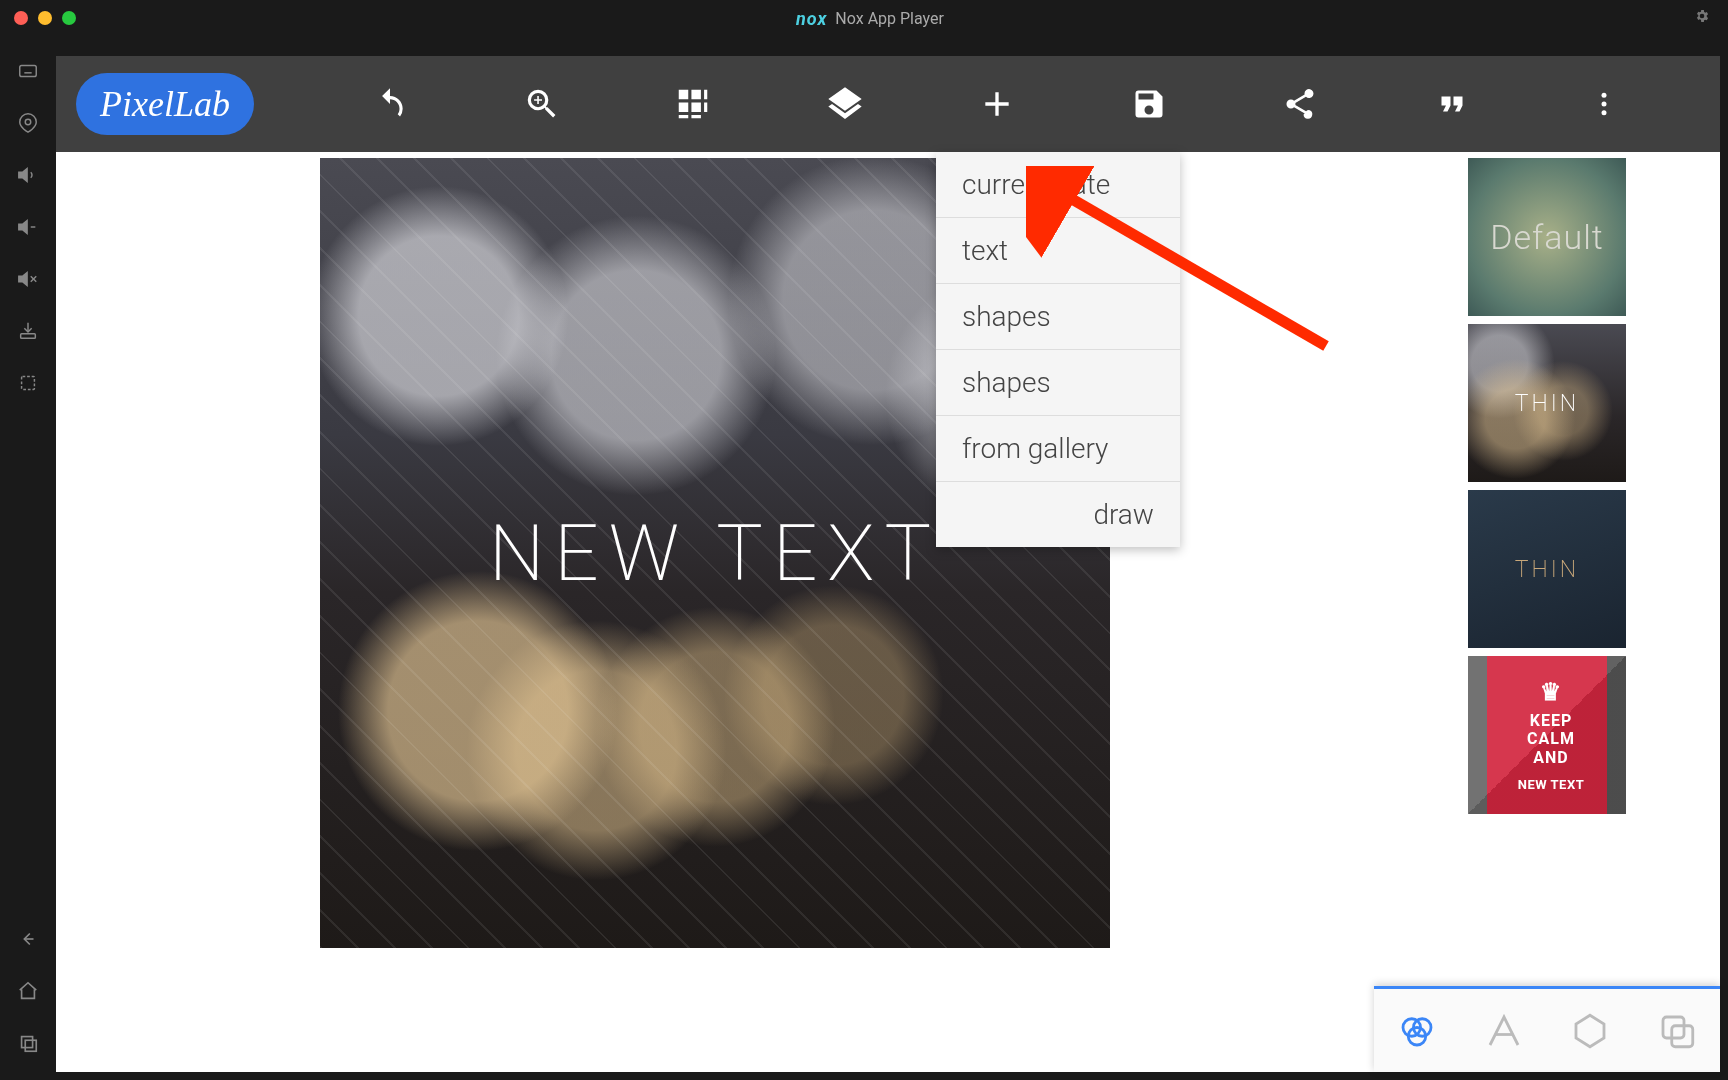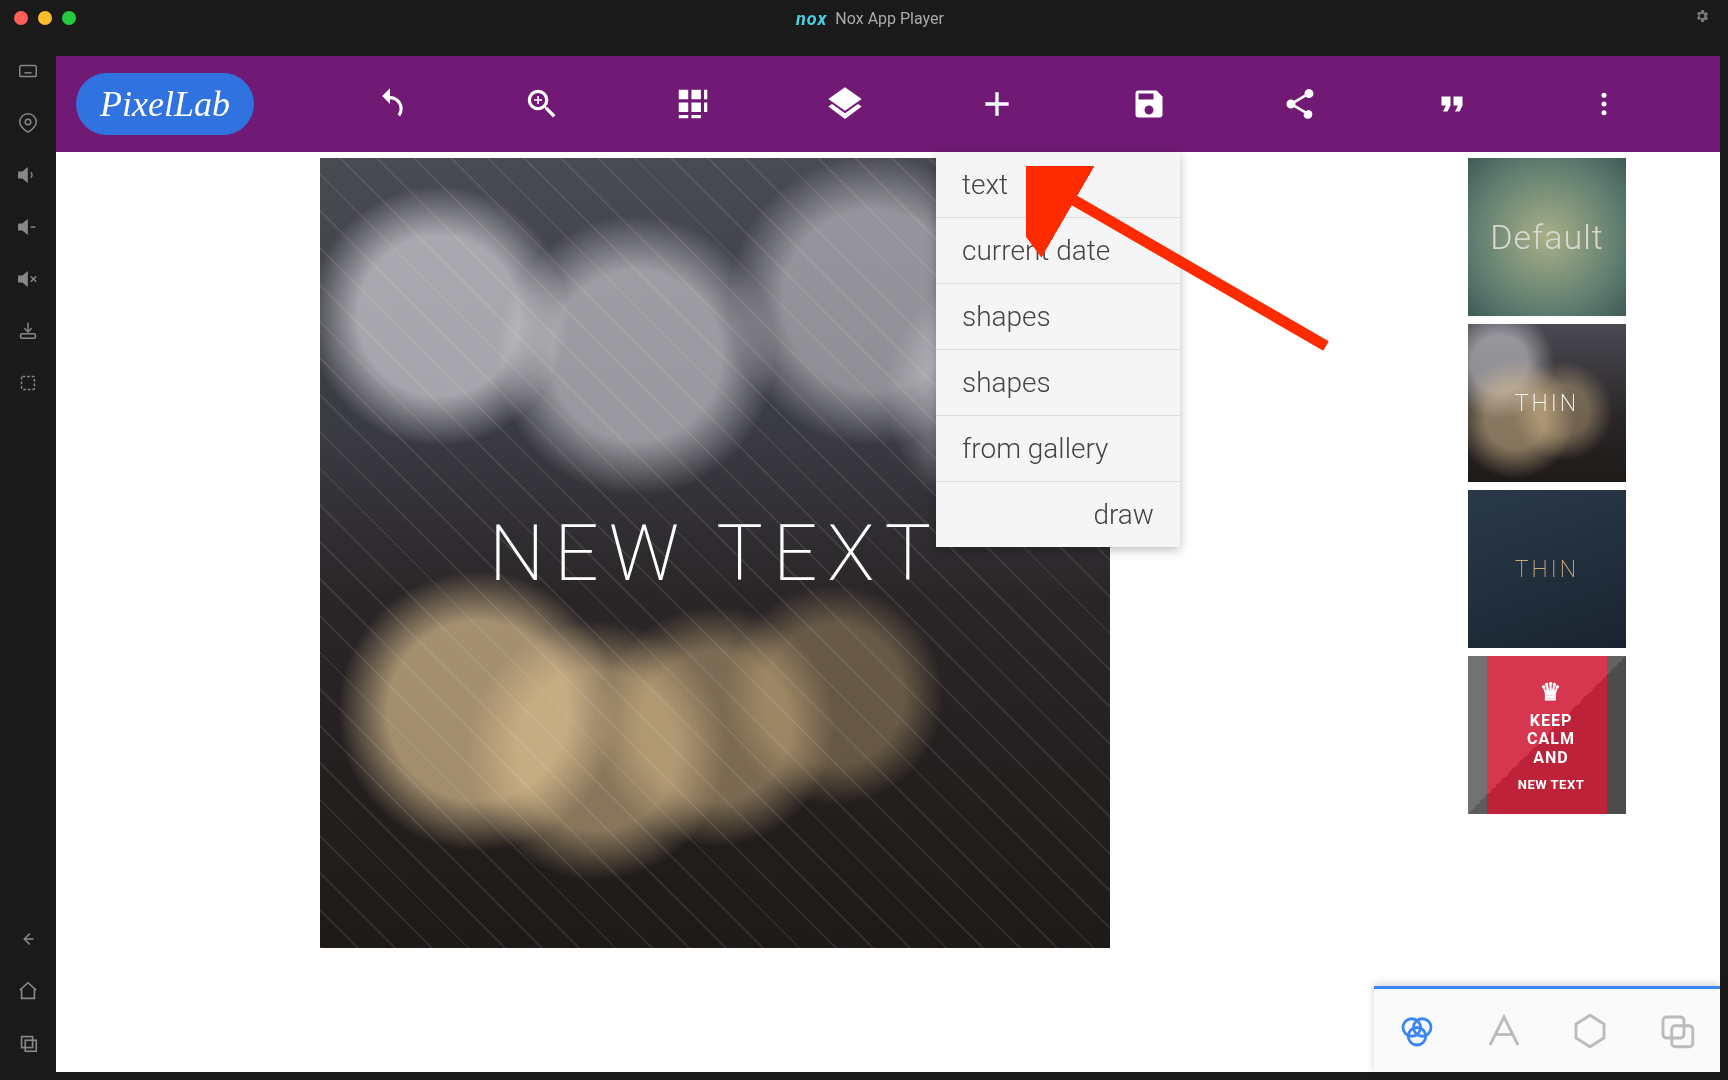--- a/index.html
+++ b/index.html
@@ -22,21 +22,21 @@
   
   .mac-sidebar { width: 56px; background: #1a1a1a; display: flex; flex-direction: column; align-items: center; padding-top: 24px; gap: 30px; }
   .mac-sidebar .sicon { color: #888; width: 22px; height: 22px; display: flex; align-items: center; justify-content: center; }
   .mac-sidebar .spacer { flex: 1; }
   
   
   .emulator { flex: 1; background: #1a1a1a; padding: 20px 8px 8px 0; }
   .screen { width: 100%; height: 100%; background: #fff; display: flex; flex-direction: column; position: relative; }
   
   
-  .app-toolbar { height: 96px; background: #701a75; display: flex; align-items: center; padding: 13px 20px; }
+  .app-toolbar { height: 96px; background: #404040; display: flex; align-items: center; padding: 13px 20px; }
   .logo-badge { background: #2f72e0; border-radius: 36px; padding: 10px 24px; display: flex; align-items: center; }
   .logo-text { font-family: "Brush Script MT", cursive; color: #fff; font-size: 36px; font-style: italic; }
   .toolbar-icons { flex: 1; display: flex; justify-content: space-around; align-items: center; padding: 0 20px 0 60px; }
   .ticon { color: #fff; width: 40px; height: 40px; display: flex; align-items: center; justify-content: center; }
   
   
   .content { flex: 1; display: flex; background: #fff; position: relative; }
   .canvas-area { flex: 1; display: flex; align-items: flex-start; justify-content: center; padding-top: 6px; position: relative; }
   .canvas {
     width: 790px; height: 790px;
@@ -236,22 +236,22 @@
       </div>
 
       <div class="content">
         <div class="canvas-area">
           <div class="canvas">
             <div class="canvas-text">NEW TEXT</div>
           </div>
         </div>
 
         <div class="add-menu">
+          <div class="item">current date</div>
           <div class="item">text</div>
-          <div class="item">current date</div>
           <div class="item">shapes</div>
           <div class="item">shapes</div>
           <div class="item">from gallery</div>
           <div class="item">draw</div>
         </div>
 
         <svg class="arrow-svg" width="320" height="200">
           <defs>
             <marker id="ah" markerWidth="14" markerHeight="14" refX="3" refY="6" orient="auto">
               <polygon points="0 0, 14 6, 0 12" fill="#ff2a00"></polygon>

